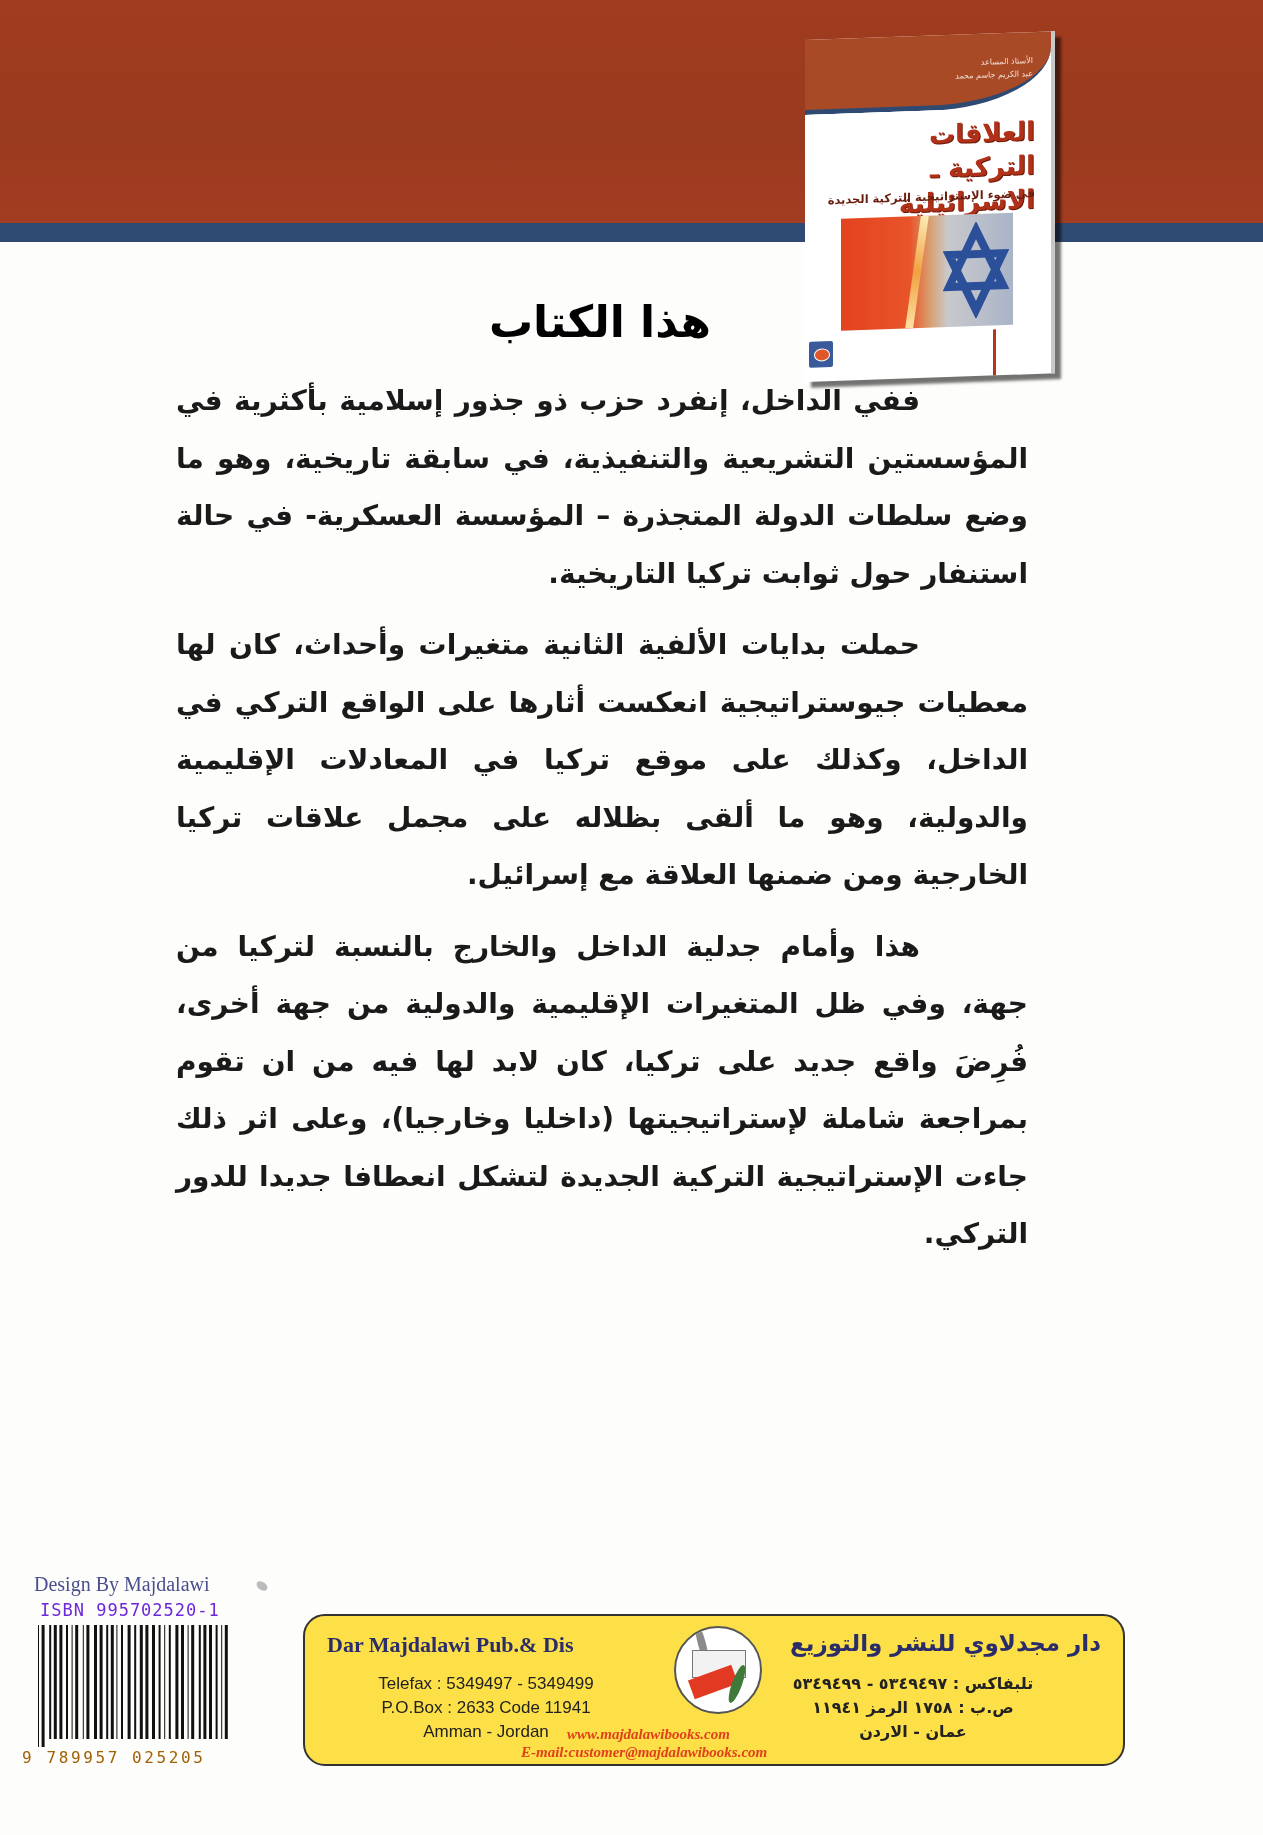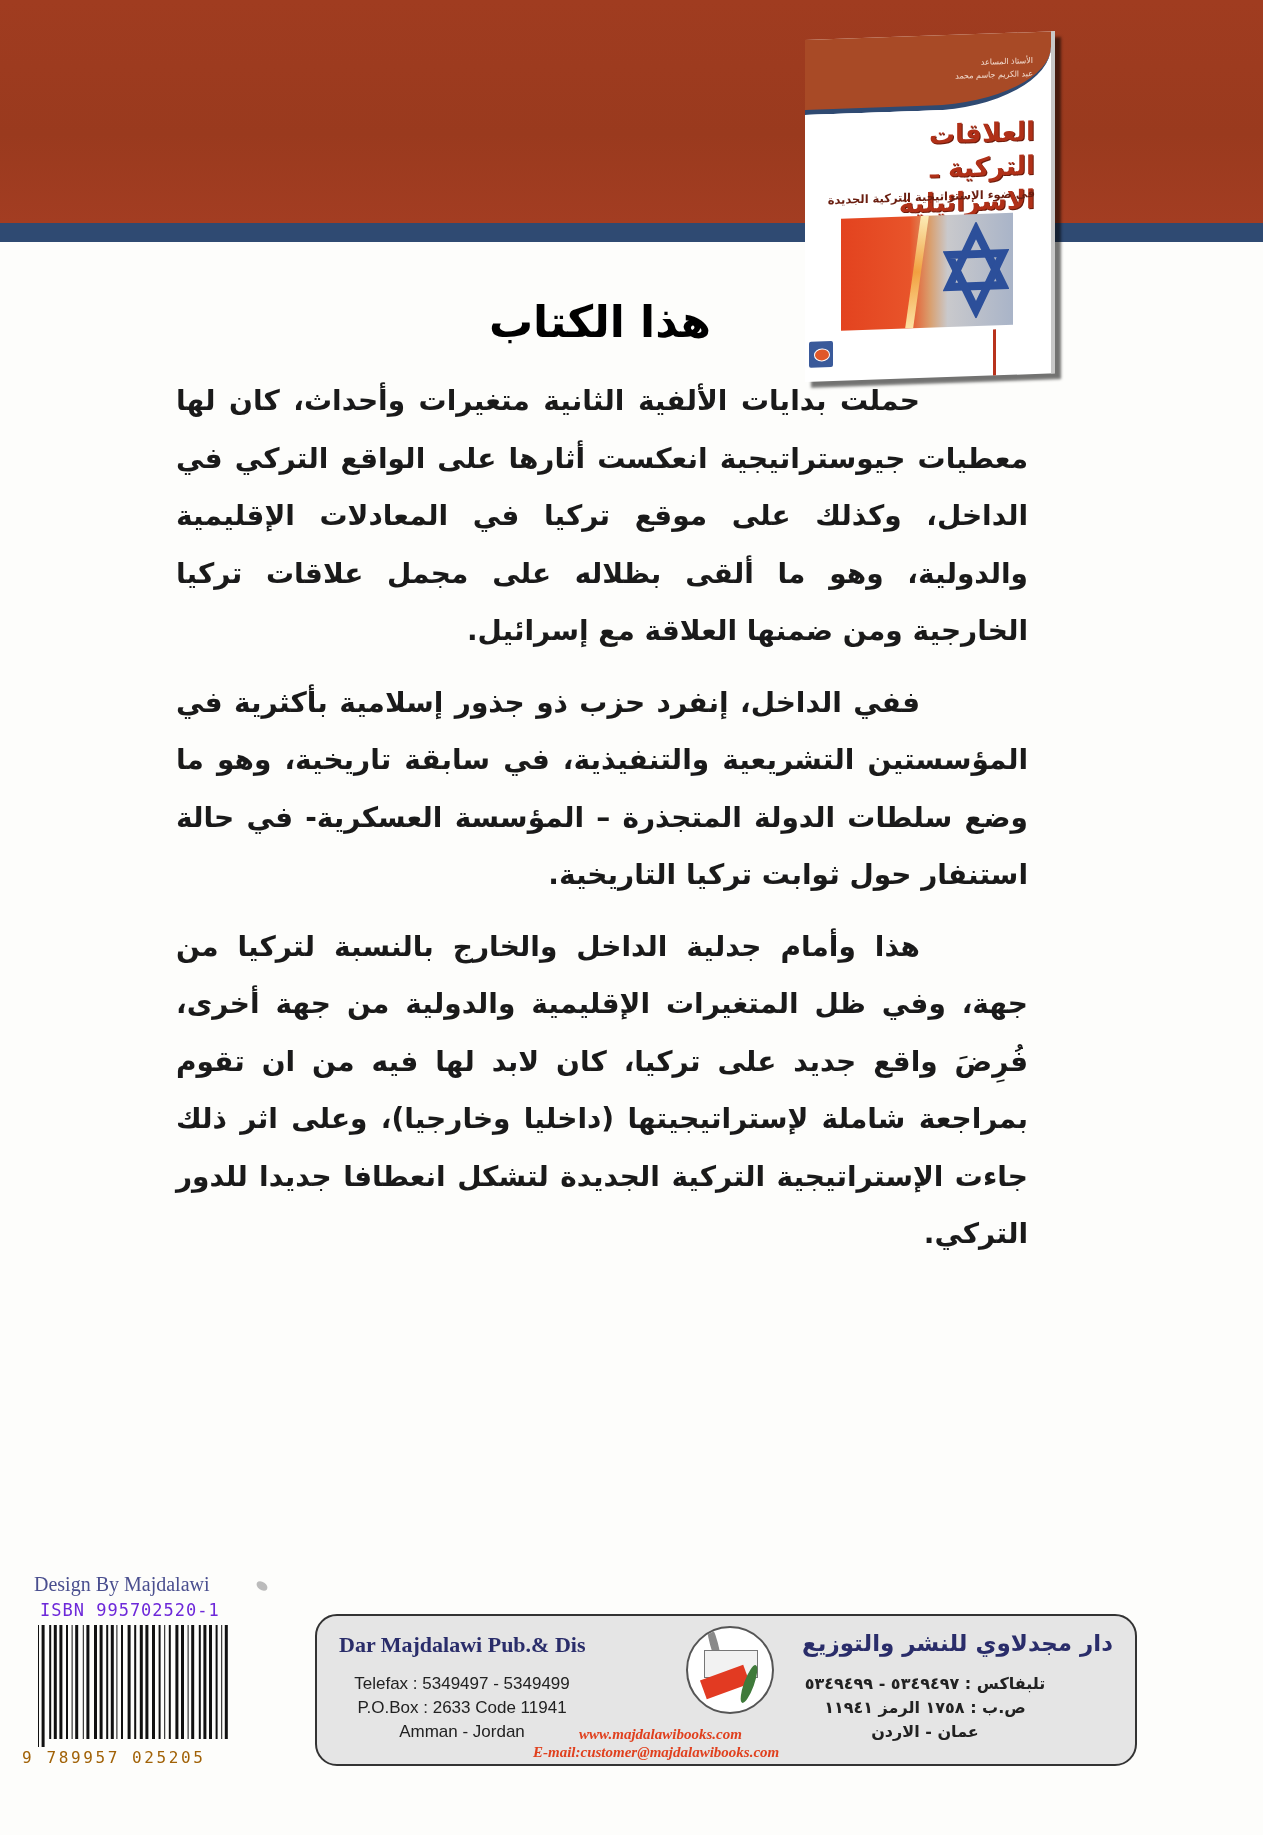--- a/index.html
+++ b/index.html
@@ -30,23 +30,23 @@
   .body-text .year { font-family:"Liberation Serif", serif; font-weight:normal; font-size:34px; }
 
   
   .design { position:absolute; left:34px; top:1573px; color:#4a4f8f; font-family:"Liberation Serif", serif; font-size:20px;text-align:center; }
   .feather { position:absolute; left:256px; top:1582px; width:12px; height:8px; background:#bbb; border-radius:50%; transform:rotate(35deg); }
   .isbn { position:absolute; left:40px; top:1600px; font-family:"DejaVu Sans Mono", monospace; font-size:17px; color:#6d28d9; letter-spacing:1px; }
   .barcode { position:absolute; left:34px; top:1625px; width:202px; height:122px; }
   .barcode-digits { position:absolute; left:22px; top:1748px; font-family:"DejaVu Sans Mono", monospace; font-size:16px; color:#a16207; letter-spacing:2.6px; }
 
   
-  .pubbox { position:absolute; left:315px; top:1614px; width:818px; height:148px; border:2.5px solid #333; border-radius:22px; background:#e5e5e5; }
+  .pubbox { position:absolute; left:303px; top:1614px; width:818px; height:148px; border:2.5px solid #333; border-radius:22px; background:#fde047; }
   .pub-en-name { position:absolute; left:22px; top:16px; font-family:"Liberation Serif", serif; font-weight:bold; color:#2a2d6a; font-size:22px; }
-  .pub-en-line { position:absolute; left:0; width:290px; text-align:center; font-family:"Liberation Sans", sans-serif; color:#222; font-size:17px; }
+  .pub-en-line { position:absolute; left:0; width:290px; text-align:center; font-family:"Liberation Sans", sans-serif; color:#222; font-size:17px;padding-left:36px; }
   .pub-ar-name { position:absolute; right:22px; top:14px; direction:rtl; font-weight:bold; color:#2a2d6a; font-size:23px; }
   .pub-ar-line { position:absolute; right:60px; width:300px; text-align:center; direction:rtl; color:#222; font-size:16px; font-weight:bold; }
   .pub-logo { position:absolute; left:369px; top:10px; width:84px; height:84px; border:2px solid #555; border-radius:50%; background:#fff; overflow:hidden; }
   .pub-logo .book { position:absolute; left:16px; top:22px; width:52px; height:26px; border:1.5px solid #777; background:#f2f2f2; }
   .pub-logo .cover-red { position:absolute; left:14px; top:44px; width:46px; height:20px; background:#e23a22; transform:rotate(-20deg); }
   .pub-logo .leaf { position:absolute; left:56px; top:36px; width:10px; height:40px; background:#3f7a3a; border-radius:50%; transform:rotate(20deg); }
   .pub-logo .quill { position:absolute; left:22px; top:-6px; width:8px; height:44px; background:#8a8a8a; border-radius:50%; transform:rotate(-15deg); }
   .pub-web { position:absolute; left:262px; top:110px; width:220px; font-family:"Liberation Serif", serif; font-style:italic; font-weight:bold; color:#e0401e; font-size:15px; }
   .pub-email { position:absolute; left:216px; top:128px; width:320px; text-align:left; font-family:"Liberation Serif", serif; font-style:italic; font-weight:bold; color:#e0401e; font-size:15px; }
 </style>
@@ -76,24 +76,24 @@
     </svg>
   </div>
   <div class="cover-badge"></div>
   <div class="cover-redline"></div>
 </div>
 
 <div class="heading">هذا الكتاب</div>
 
 <div class="body-text">
   <p class="ind">
-    <span>حملت بدايات الألفية الثانية متغيرات وأحداث، كان لها معطيات جيوستراتيجية انعكست أثارها على الواقع التركي في الداخل، وكذلك على موقع تركيا في المعادلات الإقليمية والدولية، وهو ما ألقى بظلاله على مجمل علاقات تركيا الخارجية ومن ضمنها العلاقة مع إسرائيل.</span>
+    <span class="lead">ففي الداخل،</span><span> إنفرد حزب ذو جذور إسلامية بأكثرية في المؤسستين التشريعية والتنفيذية، في سابقة تاريخية، وهو ما وضع سلطات الدولة المتجذرة – المؤسسة العسكرية- في حالة استنفار حول ثوابت تركيا التاريخية.</span>
   </p>
   <p class="ind">
-    <span class="lead">ففي الداخل،</span><span> إنفرد حزب ذو جذور إسلامية بأكثرية في المؤسستين التشريعية والتنفيذية، في سابقة تاريخية، وهو ما وضع سلطات الدولة المتجذرة – المؤسسة العسكرية- في حالة استنفار حول ثوابت تركيا التاريخية.</span>
+    <span>حملت بدايات الألفية الثانية متغيرات وأحداث، كان لها معطيات جيوستراتيجية انعكست أثارها على الواقع التركي في الداخل، وكذلك على موقع تركيا في المعادلات الإقليمية والدولية، وهو ما ألقى بظلاله على مجمل علاقات تركيا الخارجية ومن ضمنها العلاقة مع إسرائيل.</span>
   </p>
   <p class="ind">
     <span>هذا وأمام جدلية الداخل والخارج بالنسبة لتركيا من جهة، وفي ظل المتغيرات الإقليمية والدولية من جهة أخرى، فُرِضَ واقع جديد على تركيا، كان لابد لها فيه من ان تقوم بمراجعة شاملة لإستراتيجيتها (داخليا وخارجيا)، وعلى اثر ذلك جاءت الإستراتيجية التركية الجديدة لتشكل انعطافا جديدا للدور التركي.</span>
   </p>
 </div>
 
 <div class="design">Design By Majdalawi</div>
 <div class="feather"></div>
 <div class="isbn">ISBN 995702520-1</div>
 <svg class="barcode" id="barcode" viewBox="0 0 202 122">

